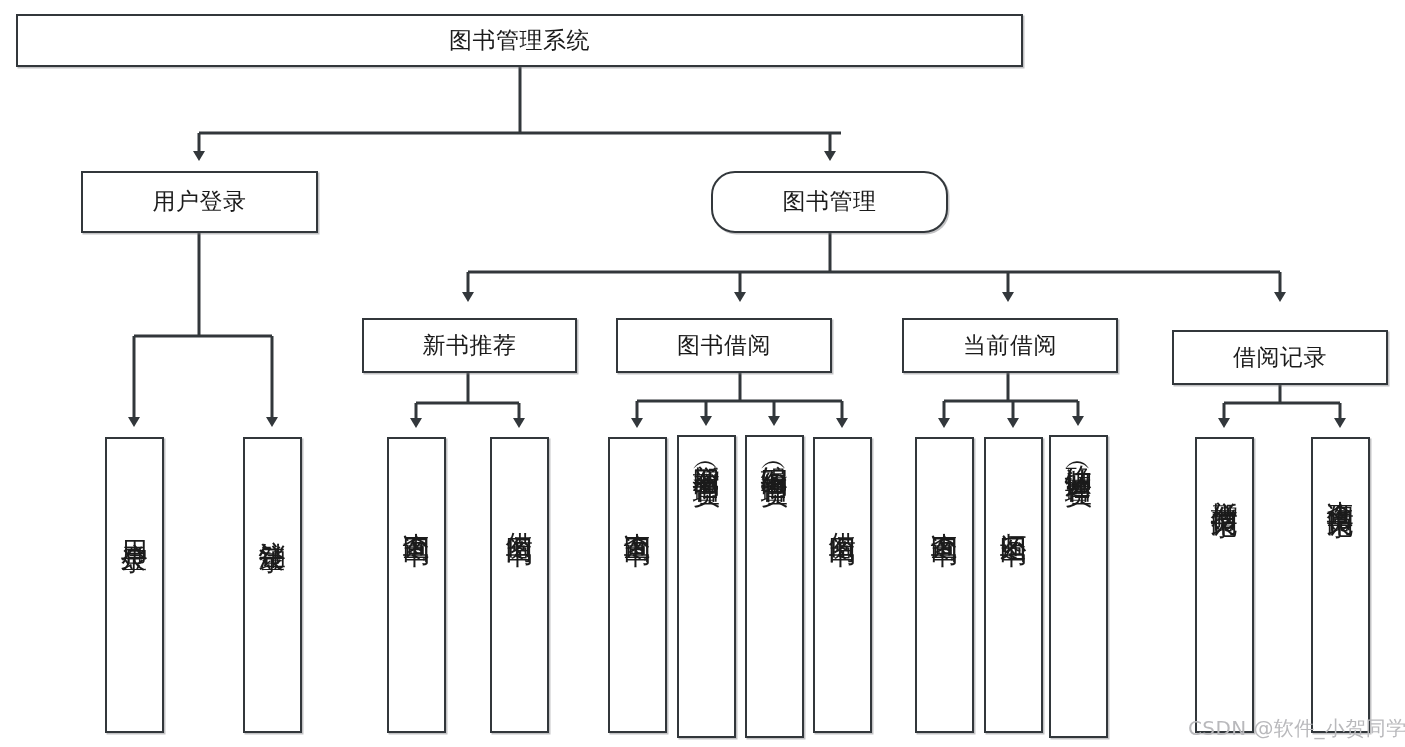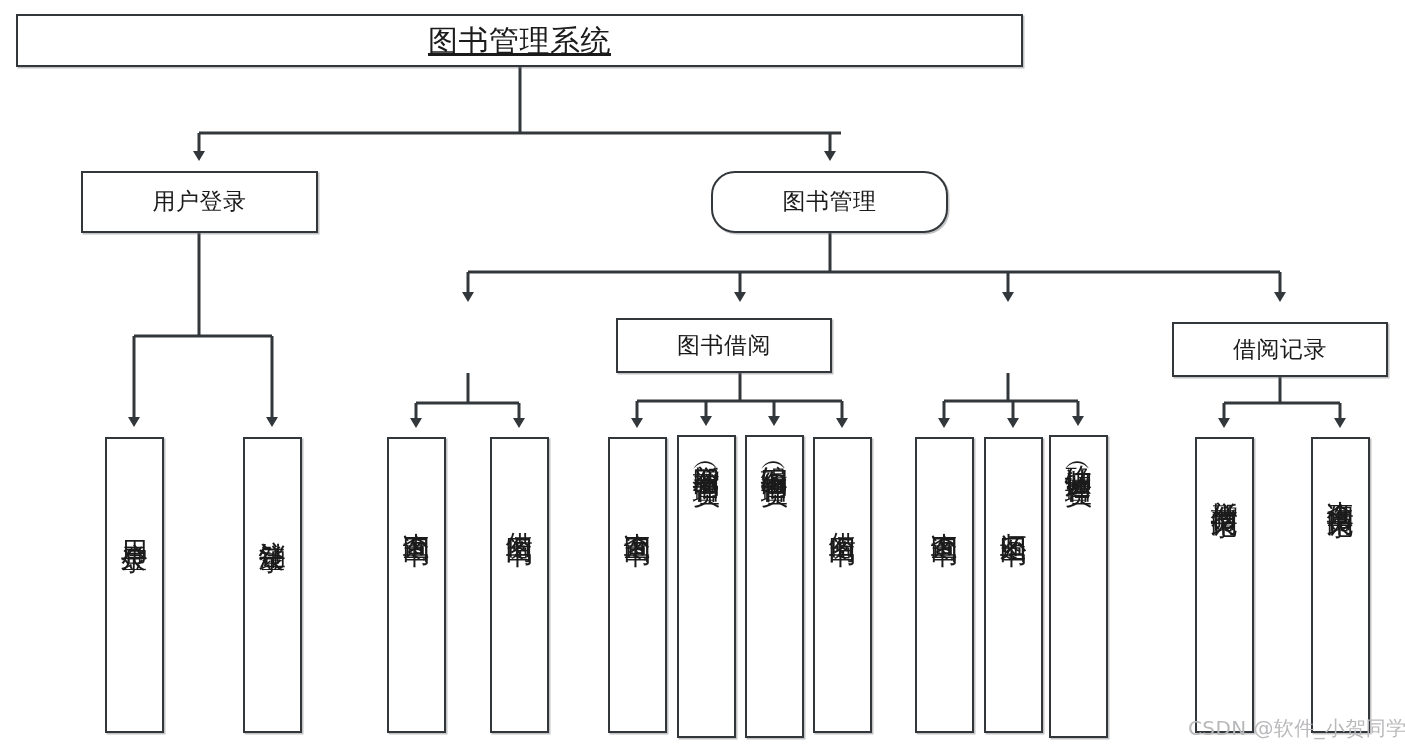--- a/index.html
+++ b/index.html
@@ -52,21 +52,21 @@
   }
   .node.vertical .node-label {
     writing-mode: vertical-rl;
     text-orientation: upright;
     font-size: 27px;
     line-height: 1.02;
     letter-spacing: 2.5px;
     margin: 0 auto;
     height: auto;
   }
-  .node.root .node-label { font-size: 30px; text-decoration: underline; }
+  .node.root .node-label { font-size: 23px; }
   .watermark {
     position: absolute;
     left: 1188px;
     top: 715px;
     font-size: 20px;
     color: #b9b9bc;
     white-space: nowrap;
     letter-spacing: 0.4px;
   }
 </style>
@@ -129,24 +129,30 @@
     <span class="node-label">图书管理系统</span>
   </div>
 
   <div class="node horizontal" style="left:81px; top:171px; width:237px; height:62px;">
     <span class="node-label">用户登录</span>
   </div>
   <div class="node horizontal" style="left:711px; top:171px; width:237px; height:62px;border-radius:24px;">
     <span class="node-label">图书管理</span>
   </div>
 
+  <div class="node horizontal" style="left:362px; top:318px; width:215px; height:55px;">
+    <span class="node-label">新书推荐</span>
+  </div>
   <div class="node horizontal" style="left:616px; top:318px; width:216px; height:55px;">
     <span class="node-label">图书借阅</span>
   </div>
-  <div class="node horizontal" style="left:1172px; top:322px; width:216px; height:55px;">
+  <div class="node horizontal" style="left:902px; top:318px; width:216px; height:55px;">
+    <span class="node-label">当前借阅</span>
+  </div>
+  <div class="node horizontal" style="left:1172px; top:330px; width:216px; height:55px;">
     <span class="node-label">借阅记录</span>
   </div>
 
   <div class="node vertical" style="left:105px; top:437px; width:59px; height:296px; padding-top:80px;">
     <span class="node-label">用户登录</span>
   </div>
   <div class="node vertical" style="left:243px; top:437px; width:59px; height:296px; padding-top:80px;">
     <span class="node-label">注销登录</span>
   </div>
 

